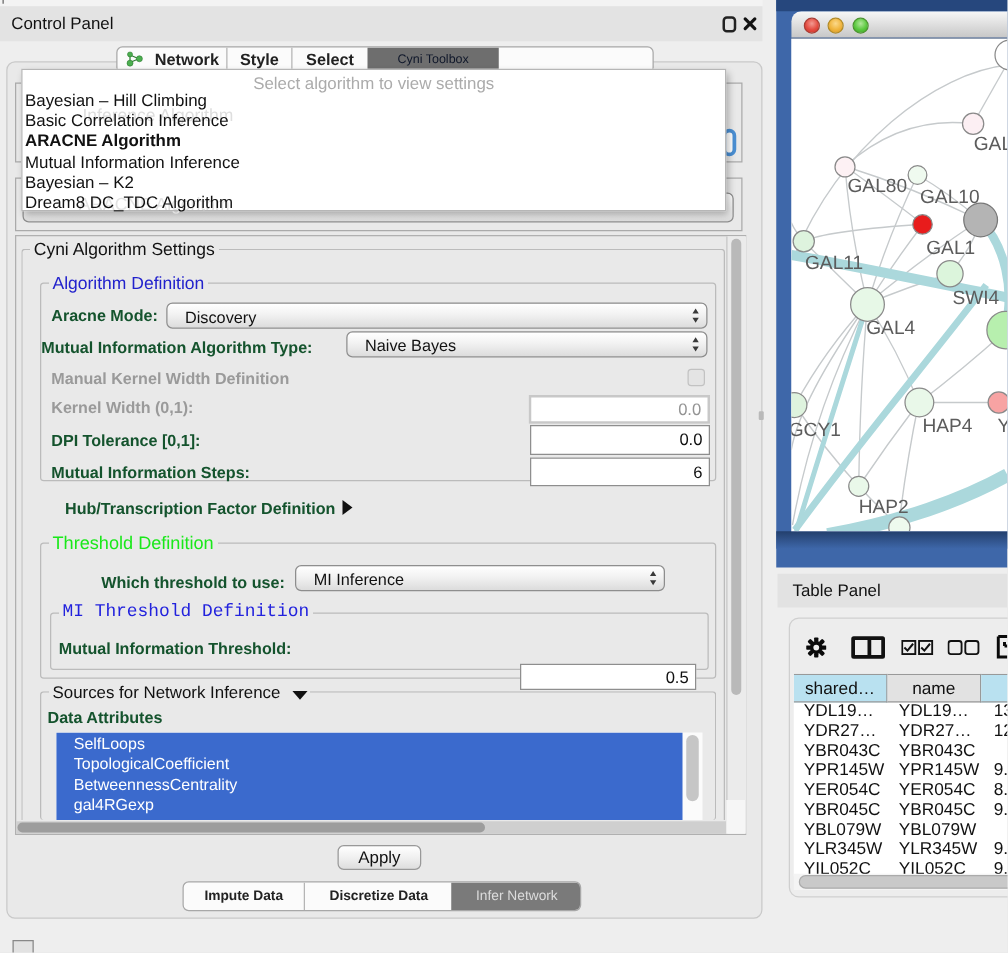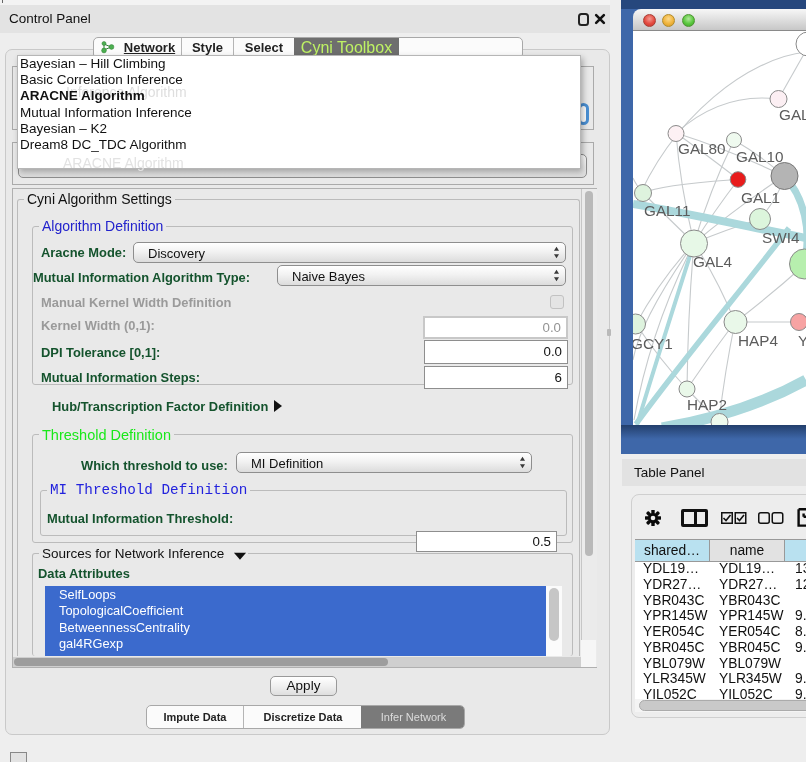--- a/index.html
+++ b/index.html
@@ -85,21 +85,21 @@
 <div class="abs lbl" style="left:52px;top:399px;">Hub/Transcription Factor Definition</div>
 <svg class="abs" style="left:272px;top:399px;" width="12" height="14" viewBox="0 0 12 14">
     <path d="M2 1 L10 7 L2 13 Z" fill="#111"></path>
   </svg>
 
 <fieldset style="left:32px;top:426.5px;width:541px;height:116px;">
   <legend style="color:#1ae81a;font-size:14.5px;">Threshold Definition</legend>
 </fieldset>
 <div class="abs lbl" style="left:81px;top:458px;">Which threshold to use:</div>
 <div class="combo" style="left:236px;top:452px;width:296px;">
-  <span class="ctext">MI Definition</span>
+  <span class="ctext">MI Inference</span>
   <svg class="arr" width="7" height="21" viewBox="0 0 7 21">
       <path d="M3.5 4.2 L6.3 8.6 L0.7 8.6 Z M3.5 16.8 L6.3 12.4 L0.7 12.4 Z" fill="#3a3a3a"></path>
     </svg>
 </div>
 <fieldset style="left:40px;top:482px;width:527px;height:54px;font-family:Liberation Mono, monospace;">
   <legend style="color:#2222dd;font-size:14.3px;">MI Threshold Definition</legend>
 </fieldset>
 <div class="abs lbl" style="left:47px;top:511px;">Mutual Information Threshold:</div>
 <div class="field" style="left:416px;top:507px;width:141px;height:21px;line-height:19px;border:1px solid #8e8e8e;background:#fff;color:#111;margin-top:24px;">0.5</div>
 
@@ -262,25 +262,26 @@
 
 <div class="abs" style="left:607px;top:329px;width:4px;height:7px;background:#b9b9b9;border-radius:1px;"></div>
 
 <div class="abs" style="left:93px;top:37px;width:430px;height:22px;border:1px solid #a8a8a8;border-radius:5px;background:#fbfbfb;overflow:hidden;font-size:13px;">
   <svg class="abs" style="left:7px;top:3px;" width="14" height="16" viewBox="0 0 14 16">
     <path d="M3 3 L10 6 M3 9 L10 6 M3 3 L3 9" stroke="#2e7d32" stroke-width="1" fill="none"></path>
     <circle cx="3" cy="2.5" r="2" fill="#4caf50" stroke="#2e7d32" stroke-width="0.5"></circle>
     <circle cx="3" cy="9.5" r="2.4" fill="#4caf50" stroke="#2e7d32" stroke-width="0.5"></circle>
     <circle cx="10.5" cy="6" r="2.4" fill="#4caf50" stroke="#2e7d32" stroke-width="0.5"></circle>
   </svg>
-  <div class="abs" style="left:24px;top:0;width:63px;height:22px;text-align:center;line-height:19px;font-weight:bold;color:#222;text-decoration:underline;">Network</div>
+  <div class="abs" style="left:24px;top:0;width:63px;height:22px;text-align:center;line-height:19px;font-weight:bold;color:#222;">Network</div>
   <div class="abs" style="left:87px;top:0;width:1px;height:22px;background:#b5b5b5;"></div>
   <div class="abs" style="left:88px;top:0;width:51px;height:22px;text-align:center;line-height:19px;font-weight:bold;color:#222;">Style</div>
   <div class="abs" style="left:139px;top:0;width:1px;height:22px;background:#b5b5b5;"></div>
   <div class="abs" style="left:140px;top:0;width:60px;height:22px;text-align:center;line-height:19px;font-weight:bold;color:#222;">Select</div>
-  <div class="abs" style="left:200px;top:0;width:105px;height:22px;text-align:center;line-height:19px;background:#6e6e6e;color:#bef264;font-size:16px;">Cyni Toolbox</div>
+  <div class="abs" style="left:200px;top:0;width:105px;height:22px;text-align:center;line-height:19px;background:#6e6e6e;color:#0f172a;font-size:10px;">Cyni Toolbox</div>
 </div>
 
 <div class="abs" style="left:17px;top:55px;width:564px;height:114px;background:#fff;border:1px solid #b6b6b6;box-shadow:2px 3px 6px rgba(0,0,0,0.3);font-size:13.5px;color:#111;">
   <div class="abs" style="left:48px;top:28px;font-size:14px;color:#dedede;">Inference Algorithm</div>
   <div class="abs" style="left:45px;top:99px;font-size:14px;color:#e2e2e2;">ARACNE Algorithm</div>
+  <div style="position:relative;text-align:center;color:#ababab;padding-top:3px;height:17px;">Select algorithm to view settings</div>
   <div style="position:relative;padding-left:2px;line-height:16.2px;">Bayesian – Hill Climbing<br>Basic Correlation Inference<br><b>ARACNE Algorithm</b><br>Mutual Information Inference<br>Bayesian – K2<br>Dream8 DC_TDC Algorithm</div>
 </div>
 
 </body></html>

